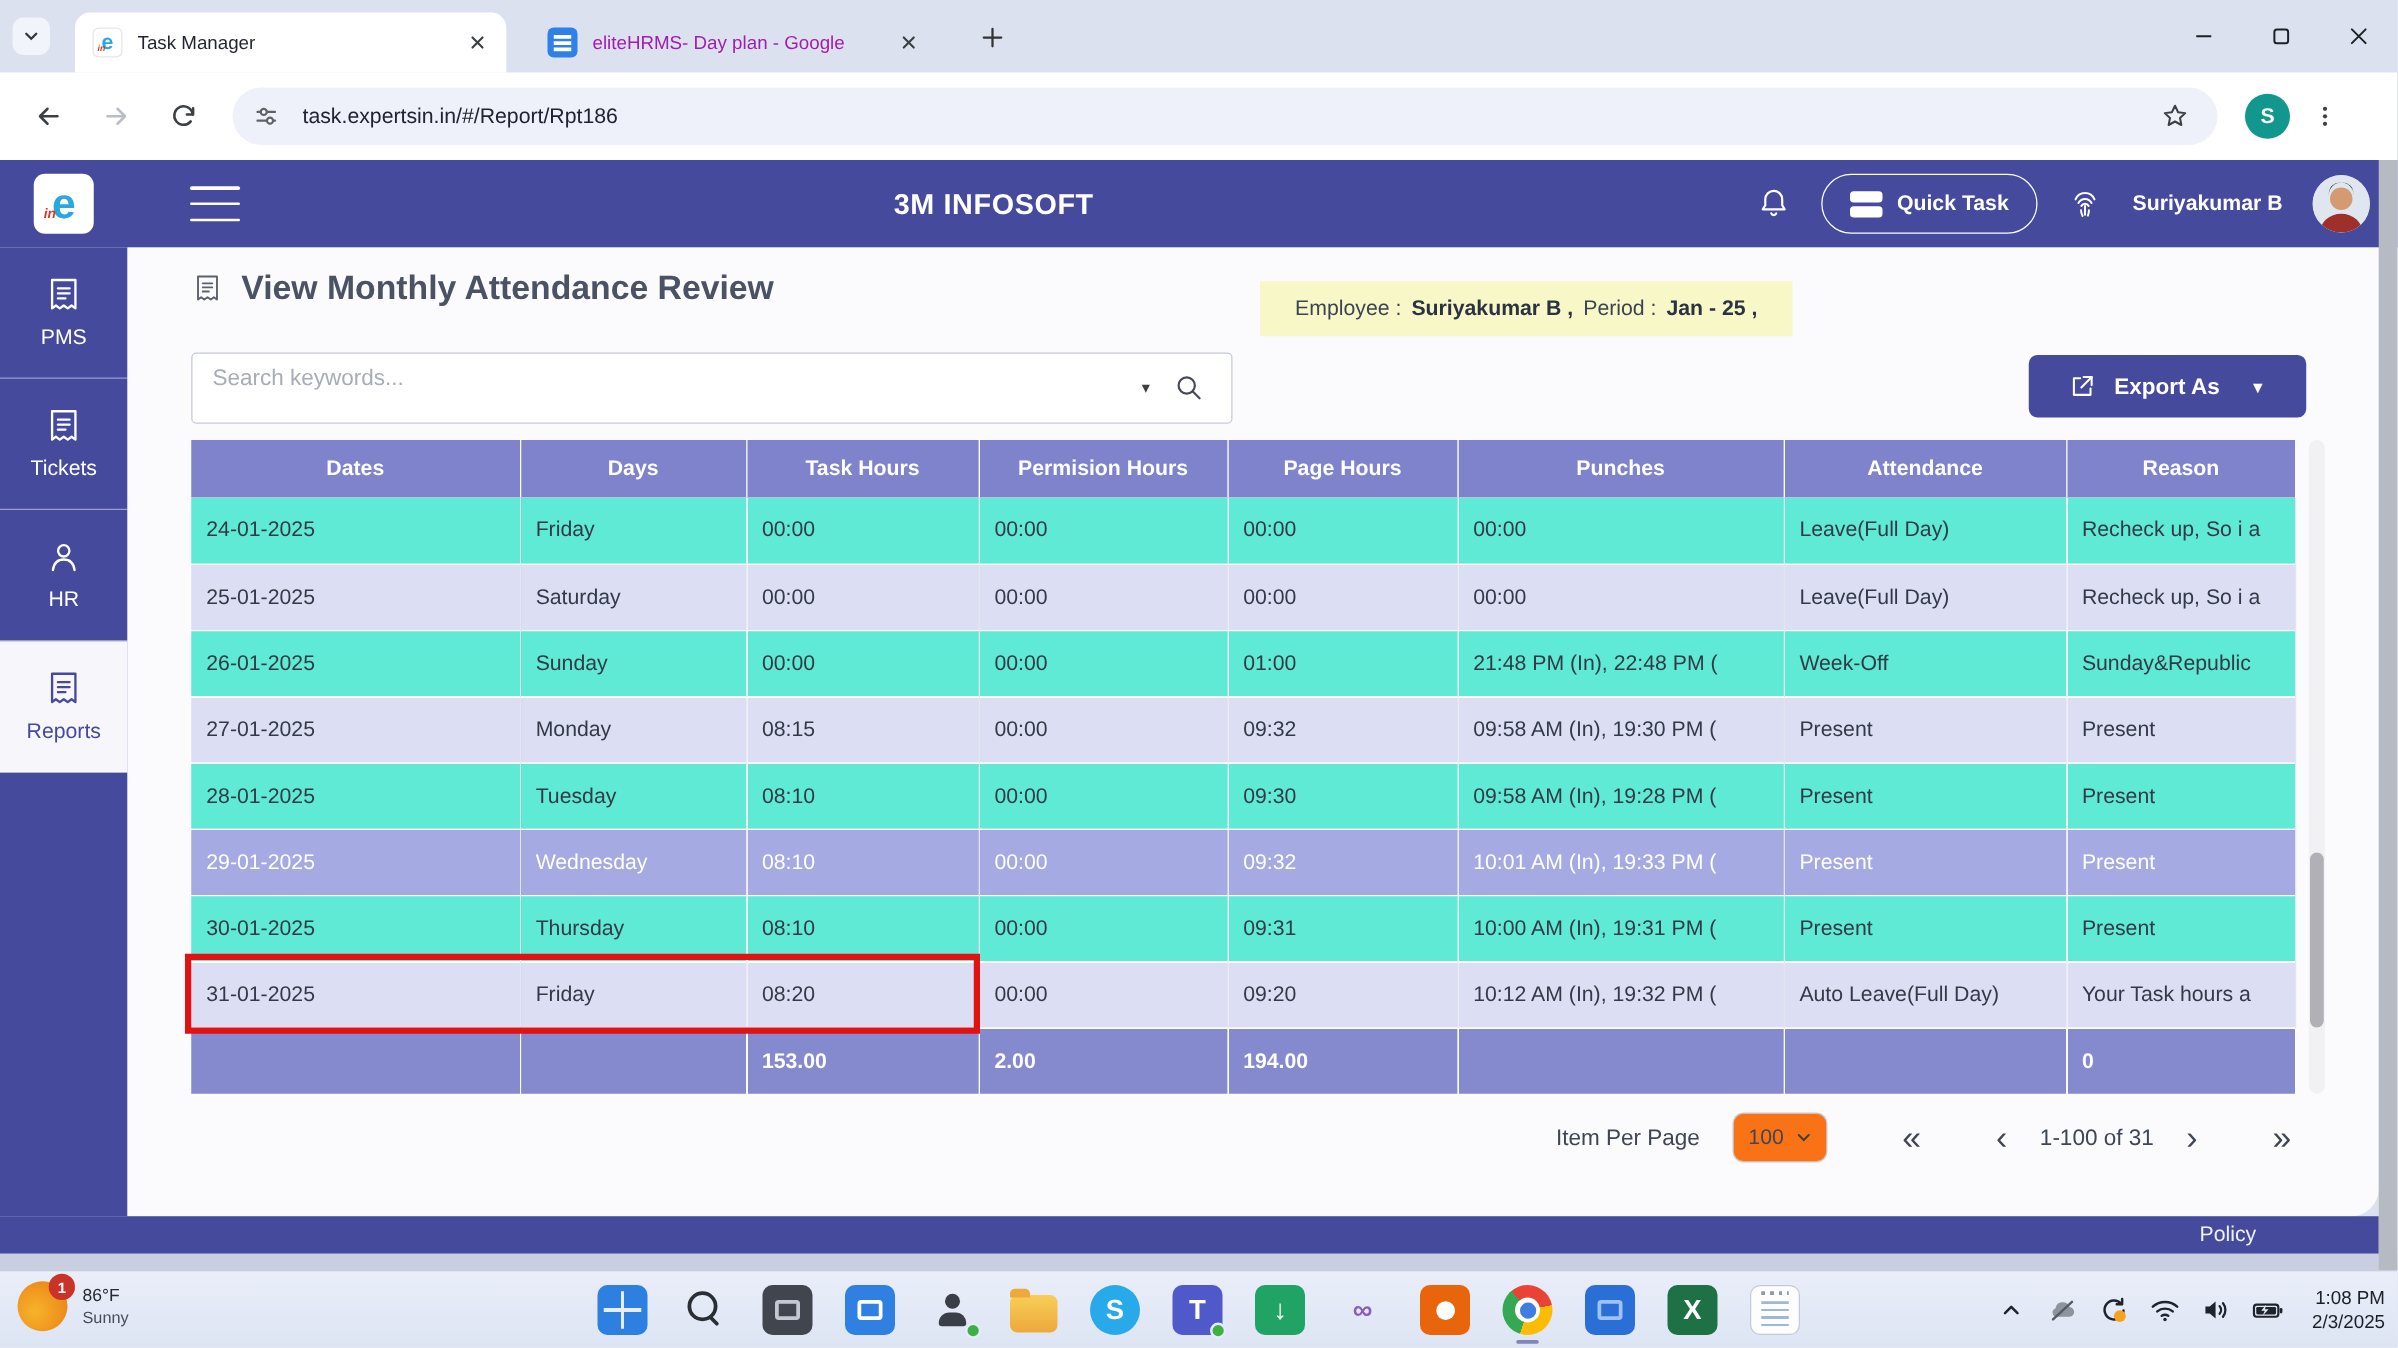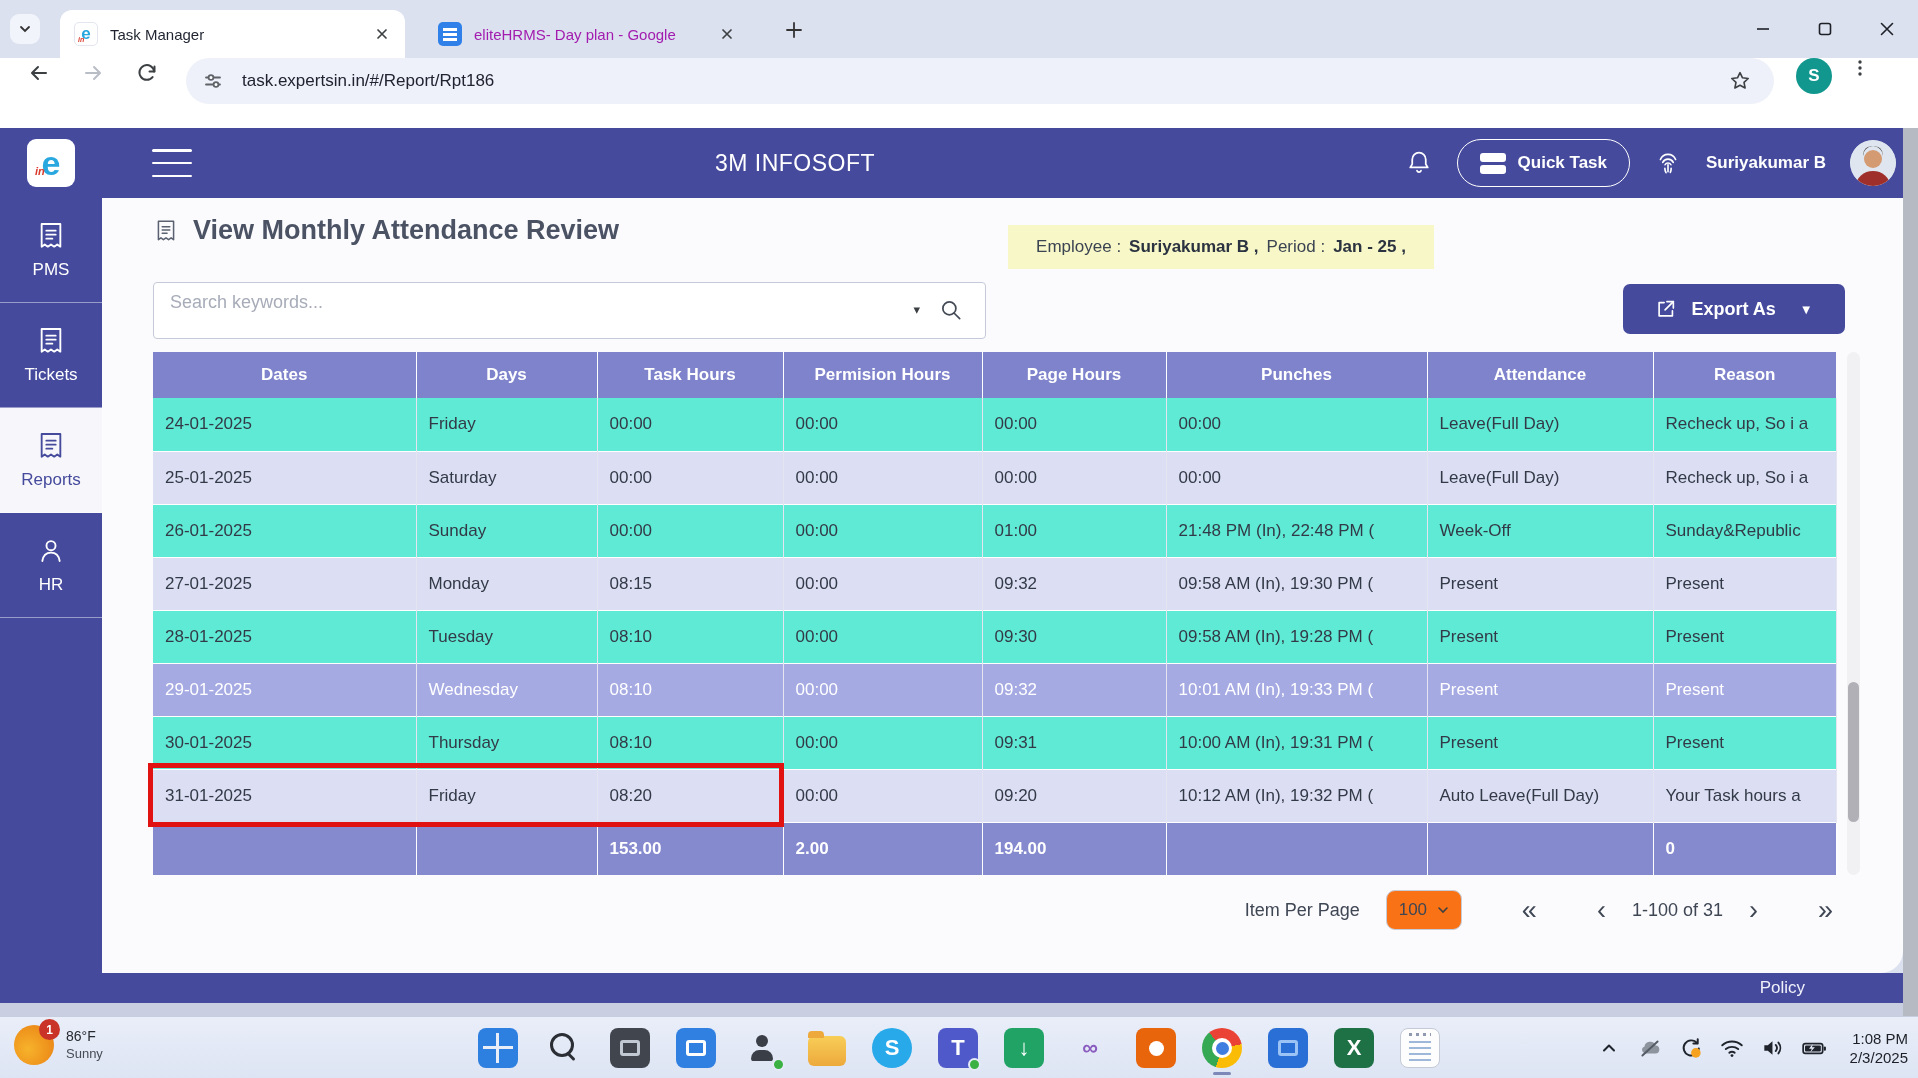--- a/index.html
+++ b/index.html
@@ -19,35 +19,35 @@
   .fav-docs{background:#2f80e8;border-radius:5px;position:relative;}
   .fav-docs::before{content:"";position:absolute;left:5px;right:5px;top:6px;height:2.5px;background:#fff;box-shadow:0 5px 0 #fff,0 10px 0 #fff;}
   .tab-title{flex:1;font-size:15px;color:#1f2430;white-space:nowrap;overflow:hidden;}
   .tab.inactive .tab-title{color:#a21caf;}
   .tab-close{width:18px;height:18px;margin-left:8px;flex:0 0 auto;}
   .newtab-btn{position:absolute;left:780px;top:16px;width:28px;height:28px;display:flex;align-items:center;justify-content:center;}
   .win-controls{position:absolute;right:0;top:0;height:58px;display:flex;align-items:center;}
   .win-btn{width:62px;height:58px;display:flex;align-items:center;justify-content:center;}
 
   
-  .urlbar{position:absolute;left:0;top:58px;width:1918px;height:70px;background:#ffffff;display:flex;align-items:flex-start;}
+  .urlbar{position:absolute;left:0;top:58px;width:1918px;height:70px;background:#ffffff;display:flex;align-items:center;}
   .nav-ic{width:30px;height:30px;display:flex;align-items:center;justify-content:center;margin-left:24px;}
   .omnibox{margin-left:24px;width:1588px;height:46px;background:#eef1f9;border-radius:24px;display:flex;align-items:center;padding:0 16px;}
   .omni-url{font-size:17px;color:#202330;margin-left:18px;flex:1;white-space:nowrap;overflow:hidden;}
   .star{margin-right:6px;}
   .chrome-avatar{width:36px;height:36px;border-radius:50%;background:#11978e;color:#fff;font-size:17px;font-weight:700;display:flex;align-items:center;justify-content:center;margin-left:22px;}
   .kebab{margin-left:18px;margin-right:16px;}
 
   
   .appheader{position:absolute;left:0;top:128px;width:1918px;height:70px;background:#454a9c;}
   .logo{position:absolute;left:27px;top:11px;width:48px;height:48px;background:#fff;border-radius:9px;display:flex;align-items:center;justify-content:center;color:#29a8e0;font-weight:800;font-size:34px;line-height:1;}
   .logo i{position:absolute;left:8px;bottom:10px;font-style:italic;font-weight:700;color:#d93a2b;font-size:11px;}
   .hamburger{position:absolute;left:152px;top:21px;width:40px;height:28px;display:flex;flex-direction:column;justify-content:space-between;}
   .hamburger b{height:2.5px;background:#fff;border-radius:2px;}
-  .app-title{position:absolute;left:600px;top:0;width:390px;height:70px;display:flex;align-items:center;justify-content:center;color:#fff;font-size:23px;font-weight:400;letter-spacing:.5px;}
+  .app-title{position:absolute;left:600px;top:0;width:390px;height:70px;display:flex;align-items:center;justify-content:center;color:#fff;font-size:23px;font-weight:700;letter-spacing:.5px;}
   .hdr-right{position:absolute;right:22px;top:0;height:70px;display:flex;align-items:center;gap:24px;}
   .quick-task{height:48px;border:1.6px solid #fff;border-radius:24px;display:flex;align-items:center;gap:12px;padding:0 22px;color:#fff;font-size:17px;font-weight:700;}
   .qt-icon{display:flex;flex-direction:column;gap:3px;}
   .qt-icon b{width:26px;height:9px;background:#fff;border-radius:3px;}
   .hdr-name{color:#fff;font-size:17px;font-weight:700;}
   .hdr-avatar{width:46px;height:46px;border-radius:50%;overflow:hidden;background:#cdd6e6;}
 
   
   .sidebar{position:absolute;left:0;top:198px;width:102px;height:775px;background:#454a9c;}
   .side-item{height:105px;display:flex;flex-direction:column;align-items:center;justify-content:center;gap:8px;color:#fff;font-size:17px;border-bottom:1px solid rgba(255,255,255,.45);}
@@ -282,37 +282,37 @@
     </div>
     <div class="side-item">
       <span>
         <svg width="32" height="32" viewBox="0 0 24 24" fill="none" stroke="currentColor" stroke-width="1.4" stroke-linejoin="round">
             <path d="M5 3h14v17l-2.3-1.7-2.3 1.7-2.4-1.7-2.4 1.7L7.3 18.3 5 20Z"></path>
             <path d="M8.5 8h7M8.5 11h7M8.5 14h4.5" stroke-linecap="round"></path>
           </svg>
       </span>
       <span>Tickets</span>
     </div>
+    <div class="side-item">
+      <span>
+        <svg width="32" height="32" viewBox="0 0 24 24" fill="none" stroke="currentColor" stroke-width="1.4" stroke-linecap="round" stroke-linejoin="round">
+            <circle cx="12" cy="8" r="3.4"></circle>
+            <path d="M5.5 19.5c.6-4.2 3.2-6.3 6.5-6.3s5.9 2.1 6.5 6.3"></path>
+          </svg>
+      </span>
+      <span>HR</span>
+    </div>
     <div class="side-item active">
       <span>
         <svg width="32" height="32" viewBox="0 0 24 24" fill="none" stroke="currentColor" stroke-width="1.4" stroke-linejoin="round">
             <path d="M5 3h14v17l-2.3-1.7-2.3 1.7-2.4-1.7-2.4 1.7L7.3 18.3 5 20Z"></path>
             <path d="M8.5 8h7M8.5 11h7M8.5 14h4.5" stroke-linecap="round"></path>
           </svg>
       </span>
       <span>Reports</span>
-    </div>
-    <div class="side-item">
-      <span>
-        <svg width="32" height="32" viewBox="0 0 24 24" fill="none" stroke="currentColor" stroke-width="1.4" stroke-linecap="round" stroke-linejoin="round">
-            <circle cx="12" cy="8" r="3.4"></circle>
-            <path d="M5.5 19.5c.6-4.2 3.2-6.3 6.5-6.3s5.9 2.1 6.5 6.3"></path>
-          </svg>
-      </span>
-      <span>HR</span>
     </div>
   </div>
 
   <div class="main">
     <div class="page-title">
       <span>
         <svg width="26" height="26" viewBox="0 0 24 24" fill="none" stroke="#5a6170" stroke-width="1.4" stroke-linejoin="round">
             <path d="M5 3h14v17l-2.3-1.7-2.3 1.7-2.4-1.7-2.4 1.7L7.3 18.3 5 20Z"></path>
             <path d="M8.5 8h7M8.5 11h7M8.5 14h4.5" stroke-linecap="round"></path>
           </svg>

